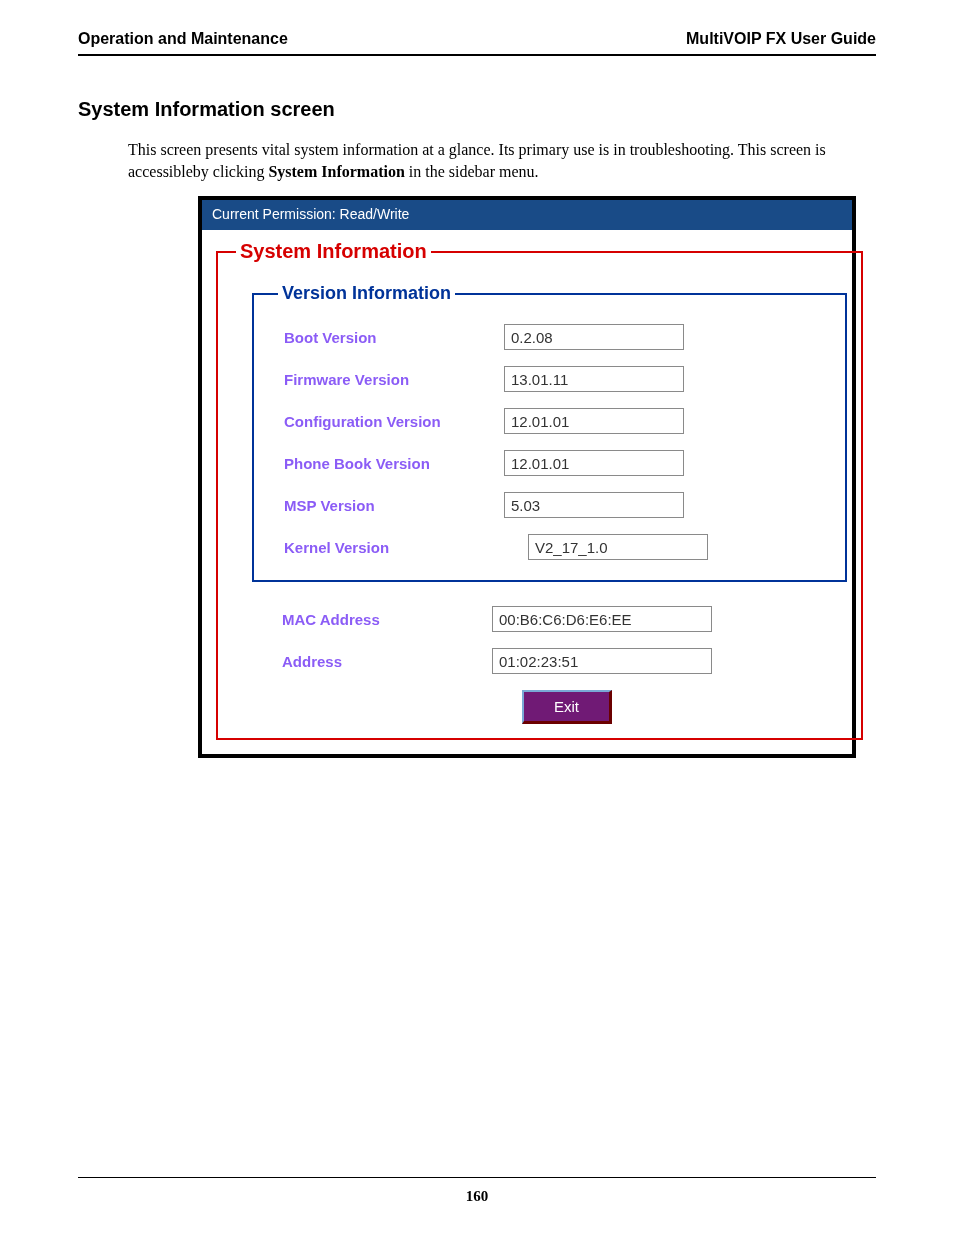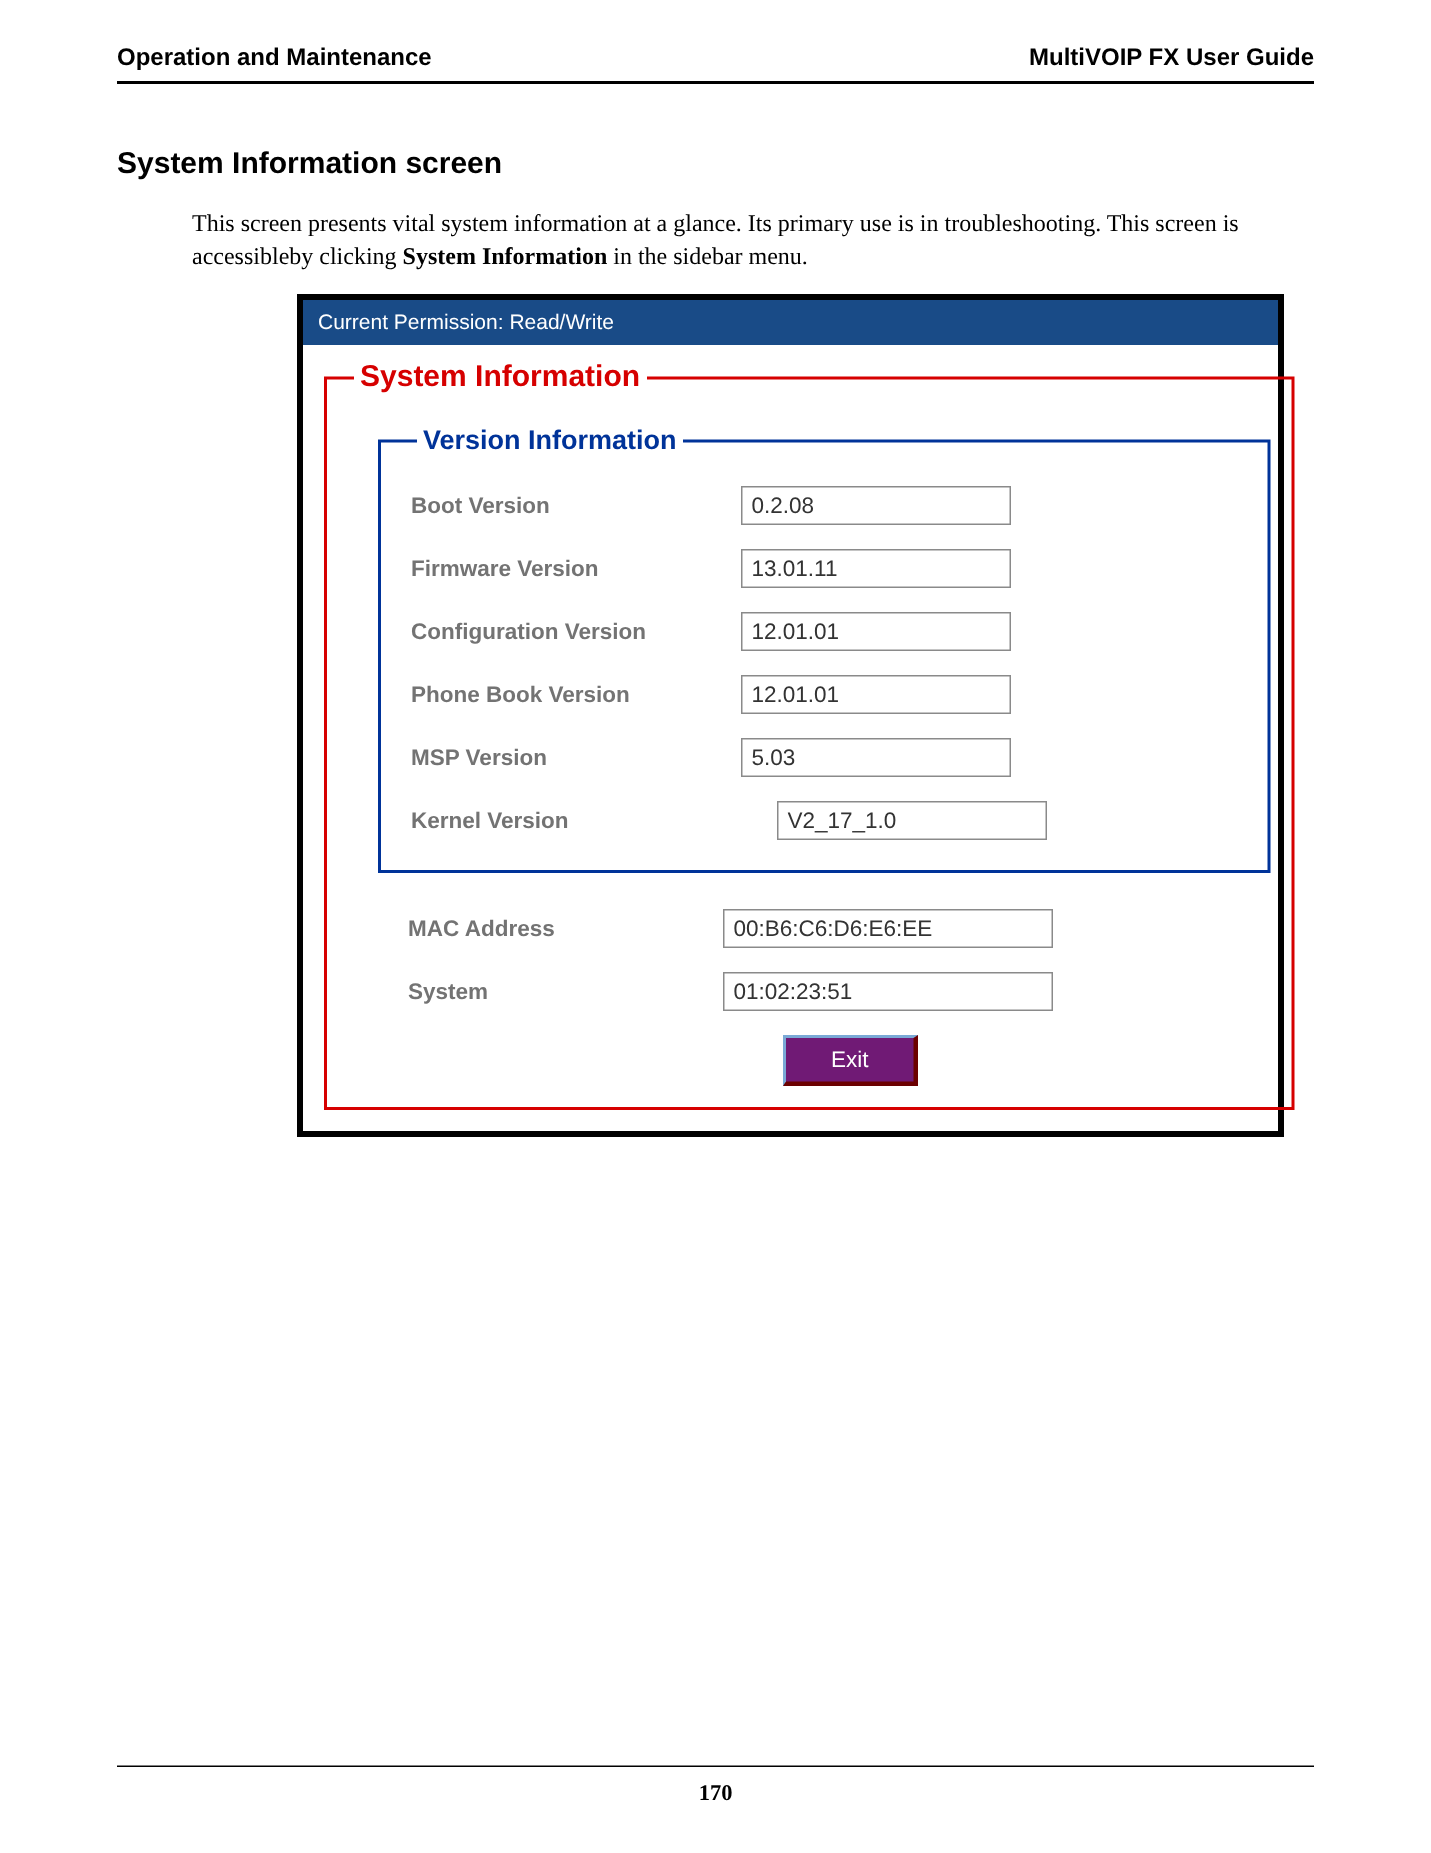--- a/index.html
+++ b/index.html
@@ -86,26 +86,27 @@
     padding: 0 4px;
     margin-left: 4px;
   }
   .row {
     display: flex;
     align-items: center;
     margin-bottom: 16px;
   }
   .row:last-child { margin-bottom: 0; gap: 24px; }
   .row-label {
-    color: #737373;
+    color: #8b5cf6;
     font-family: Verdana, Arial, sans-serif;
     font-weight: bold;
     font-size: 15px;
     width: 220px;
     flex: 0 0 220px;
+    margin-left: 10px;
   }
   .row-input {
     font-family: Arial, Helvetica, sans-serif;
     font-size: 15px;
     color: #333;
     background: #fff;
     border: 1px solid #8a8a8a;
     padding: 3px 6px;
     width: 180px;
     height: 26px;
@@ -199,27 +200,27 @@
             <input class="row-input" type="text" readonly="" value="V2_17_1.0" style="">
           </div>
         </fieldset>
 
         <div class="below">
           <div class="row">
             <span class="row-label">MAC Address</span>
             <input class="row-input wide" type="text" readonly="" value="00:B6:C6:D6:E6:EE" style="">
           </div>
           <div class="row">
-            <span class="row-label">System</span>
+            <span class="row-label">Address</span>
             <input class="row-input wide" type="text" readonly="" value="01:02:23:51" style="">
           </div>
           <div class="btn-wrap">
             <button class="exit-btn">Exit</button>
           </div>
         </div>
       </fieldset>
     </div>
   </div>
 </div>
 
 <div class="footer">
-  <span>170</span>
+  <span>160</span>
 </div>
 
 </body></html>

